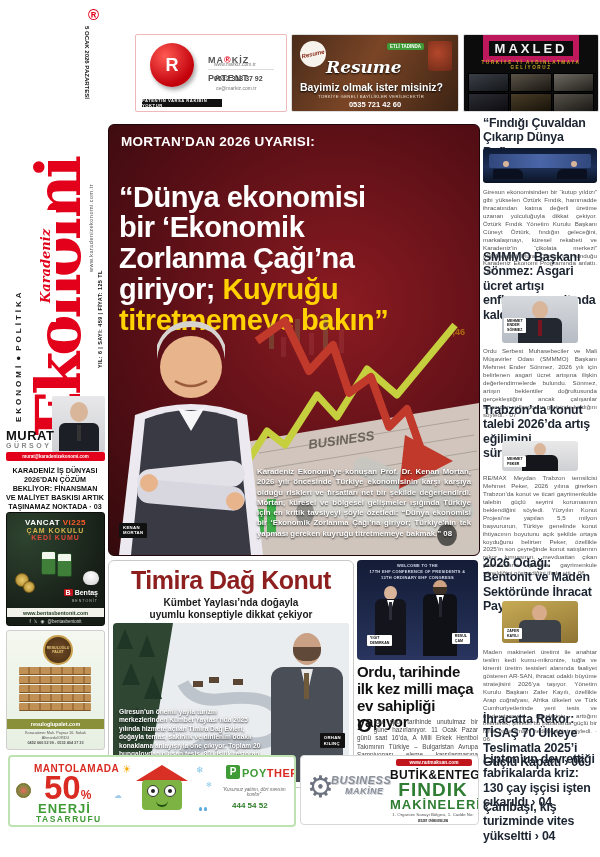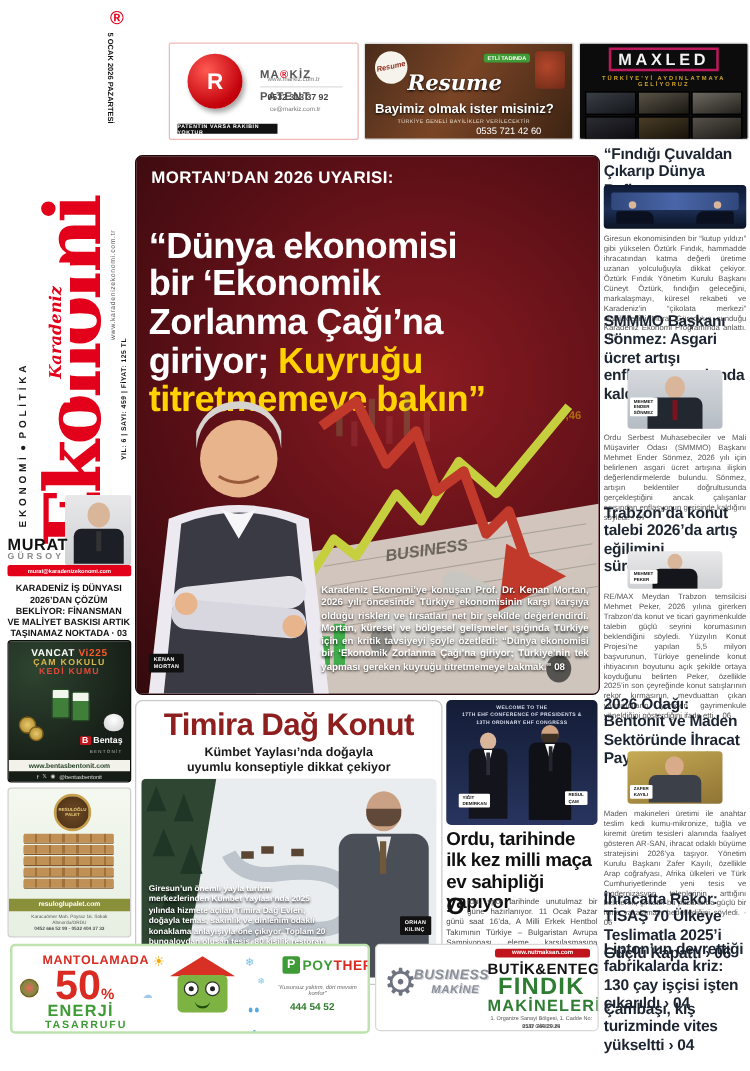--- a/index.html
+++ b/index.html
@@ -29,21 +29,21 @@
   .markiz{border:1px solid #f0b9b9;}
   .markiz-logo{font-size:9px;font-weight:bold;color:#555;letter-spacing:1px;}
   .markiz-small{font-size:5px;color:#777;}
   .markiz-strip{background:#111;color:#fff;font-size:4.2px;font-weight:bold;letter-spacing:.5px;display:flex;align-items:center;justify-content:center;}
   .rball{background:radial-gradient(circle at 35% 30%,#ff5a52,#c2000b 70%);border-radius:50%;display:flex;align-items:center;justify-content:center;color:#fff;font-weight:900;box-shadow:2px 3px 4px rgba(0,0,0,.35);}
   .resume{background:linear-gradient(120deg,#4a2c1a,#7a4526 45%,#3c2313);}
   .resume-q{color:#fff;font-weight:900;font-size:10.5px;text-shadow:0 1px 2px #000;}
   .resume-script{color:#fff;font-family:"DejaVu Serif","Liberation Serif",serif;font-style:italic;font-weight:bold;font-size:17px;text-shadow:0 1px 2px #000;}
   .greenlabel{background:#3f9b35;color:#fff;font-size:4.5px;font-weight:bold;padding:1px 3px;border-radius:2px;}
   .maxled{background:#0c0c0c;}
-  .maxled-brand{color:#f2f2f2;font-weight:900;letter-spacing:3px;font-size:13px;border:2px solid #be185d;padding:0 6px;}
+  .maxled-brand{color:#f2f2f2;font-weight:900;letter-spacing:3px;font-size:13px;border:6px solid #be185d;padding:0 6px;}
   .maxled-tag{color:#c9a227;font-size:4.6px;letter-spacing:1.6px;font-weight:bold;}
   .mtile{background:linear-gradient(160deg,#3a3f46,#14161a);border:1px solid #000;}
   
   .mainbox{background:radial-gradient(circle at 62% 42%,#8c1b22 0%,#5a0f16 55%,#330a0d 100%);border-radius:6px;border:1px solid #20070a;overflow:hidden;}
   .kicker{color:#fff;font-weight:800;font-size:13.5px;letter-spacing:.3px;}
   .headline{font-weight:900;font-size:29px;line-height:1.06;letter-spacing:-.5px;color:#fff;}
   .headline .yel{color:#ffd200;}
   .lead{color:#fff;font-weight:800;font-size:7.8px;line-height:1.32;text-shadow:0 1px 2px rgba(0,0,0,.9);}
   .nametag{background:#111;color:#fff;font-size:4.3px;font-weight:bold;line-height:1.25;padding:2px 4px;border-radius:1px;letter-spacing:.3px;}
   
@@ -194,21 +194,21 @@
     <div class="a markiz-strip" style="left:6px;bottom:4px;width:80px;height:8px;">PATENTİN VARSA RAKİBİN YOKTUR</div>
   </div>
 
   <div class="a adbox resume" style="left:291px;top:34px;width:166px;height:76px;">
     <div class="a" style="left:8px;top:6px;width:26px;height:26px;background:#f6f3ec;border-radius:50%;display:flex;align-items:center;justify-content:center;transform:rotate(-12deg);font-size:6px;font-style:italic;color:#8a2a1a;font-weight:bold;">Resume</div>
     <div class="a greenlabel" style="right:34px;top:8px;">ETLİ TADINDA</div>
     <div class="a" style="right:6px;top:6px;width:24px;height:30px;background:radial-gradient(circle at 40% 40%,#b3472b,#6e2a18);border-radius:3px;"></div>
     <div class="a resume-script" style="left:34px;top:22px;">Resume</div>
     <div class="a resume-q" style="left:8px;top:46px;">Bayimiz olmak ister misiniz?</div>
     <div class="a" style="left:26px;top:59px;font-size:4.2px;color:#e8ddcd;letter-spacing:.4px;">TÜRKİYE GENELİ BAYİLİKLER VERİLECEKTİR</div>
-    <div class="a c" style="left:0;bottom:2px;width:100%;font-size:7.5px;font-weight:400;color:#fff;margin-left:32px;">0535 721 42 60</div>
+    <div class="a c" style="left:0;bottom:2px;width:100%;font-size:7.5px;font-weight:700;color:#fff;">0535 721 42 60</div>
   </div>
 
   <div class="a adbox maxled" style="left:463px;top:34px;width:134px;height:76px;">
     <div class="c" style="margin-top:4px;"><span class="maxled-brand">MAXLED</span></div>
     <div class="c maxled-tag" style="margin-top:3px;">TÜRKİYE’Yİ AYDINLATMAYA GELİYORUZ</div>
     <div style="display:grid;grid-template-columns:1fr 1fr 1fr;gap:1px;margin:3px 4px 0 4px;">
       <div class="mtile" style="height:17px;"></div>
       <div class="mtile" style="height:17px;background:linear-gradient(160deg,#5a5347,#1a1712);"></div>
       <div class="mtile" style="height:17px;background:linear-gradient(160deg,#6e6a62,#23211d);"></div>
       <div class="mtile" style="height:17px;background:linear-gradient(160deg,#2c2c34,#0c0c10);"></div>

